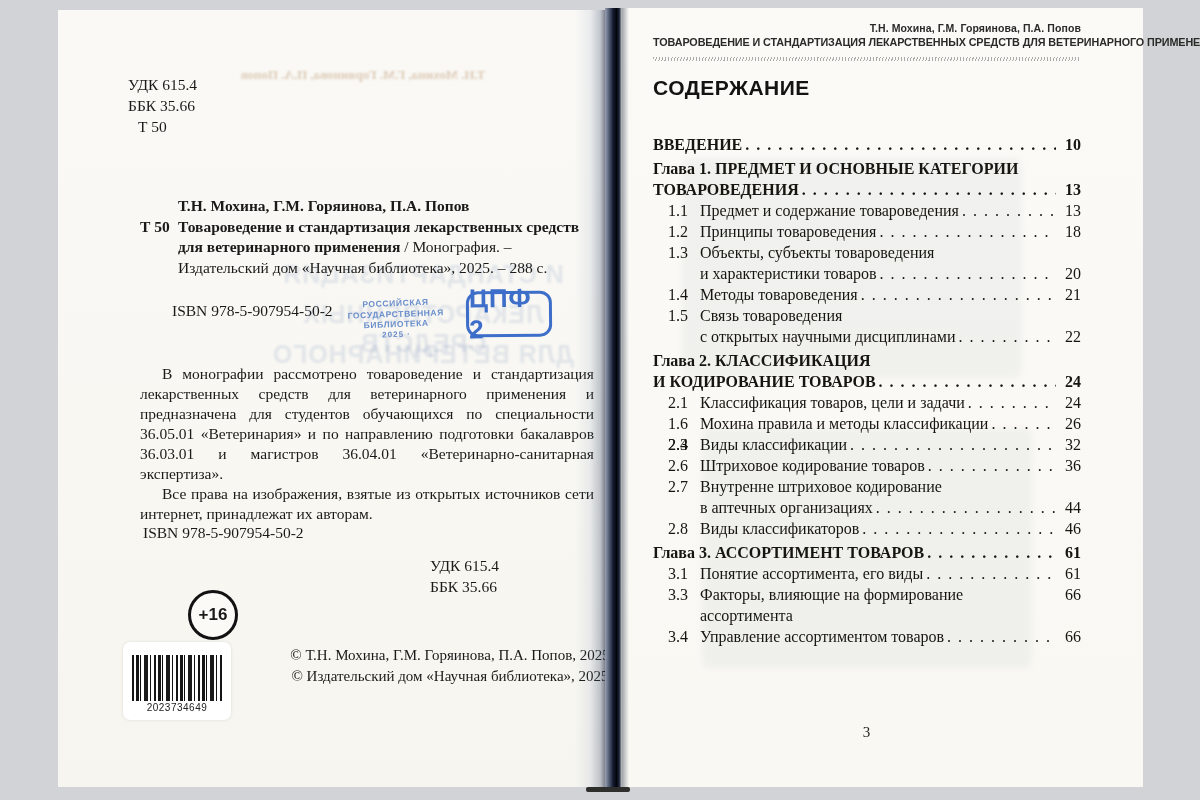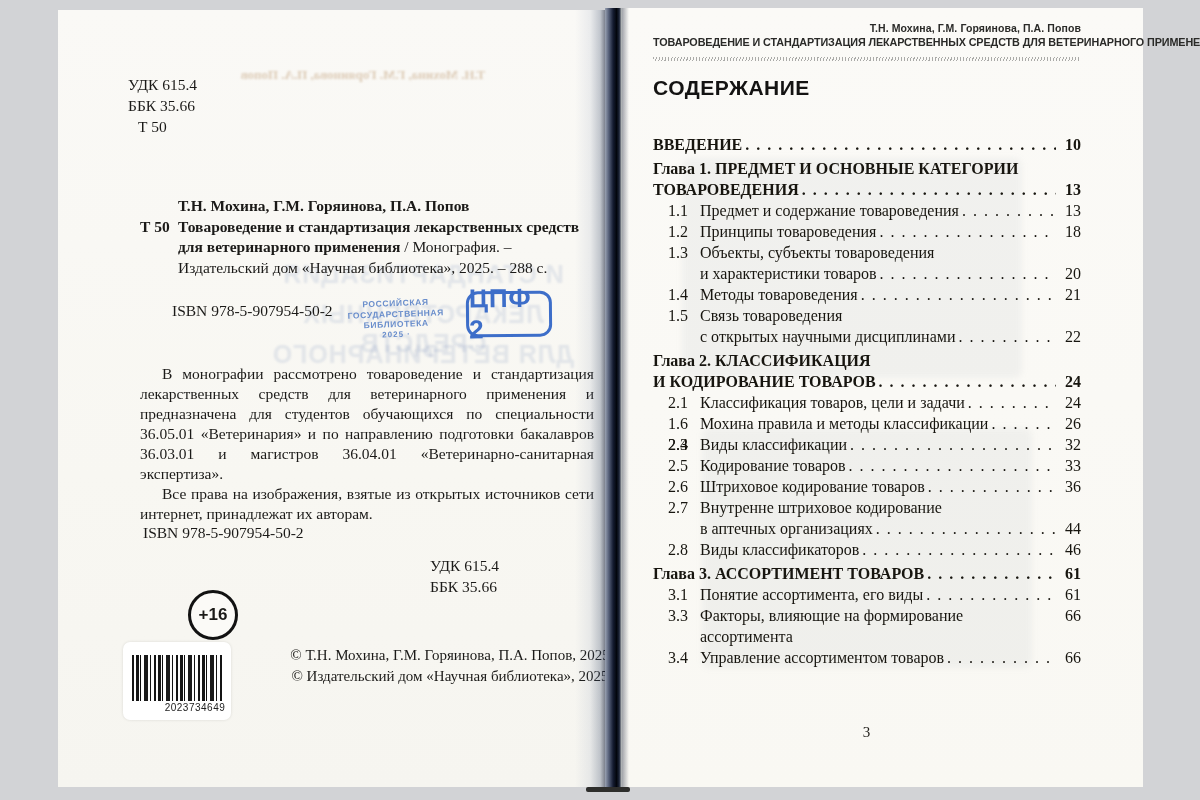--- a/index.html
+++ b/index.html
@@ -51,21 +51,21 @@
   .barcode-sticker{left:65px;top:632px;width:108px;height:78px;background:#fff;border-radius:7px;
     box-shadow:0 0 3px rgba(0,0,0,.12);}
   .bars{position:absolute;left:9px;top:13px;width:90px;height:46px;
     background:repeating-linear-gradient(90deg,
       #141414 0 2px,#fdfdfd 2px 4px,
       #141414 4px 7px,#fdfdfd 7px 8px,
       #0c0c0c 8px 9px,#fdfdfd 9px 12px,
       #1a1a1a 12px 16px,#fdfdfd 16px 18px,
       #141414 18px 19px,#fdfdfd 19px 22px);}
   .bars-num{position:absolute;left:0;top:60px;width:100%;text-align:center;
-    font-family:"Liberation Sans",sans-serif;font-size:10px;letter-spacing:.5px;color:#222;padding-left:18px;}
+    font-family:"Liberation Sans",sans-serif;font-size:10px;letter-spacing:.5px;color:#222;}
 
   
   .bleed{position:absolute;transform:scaleX(-1);pointer-events:none;font-weight:bold;filter:blur(1px);}
   .bleed-authors{left:120px;top:57px;width:370px;text-align:center;font-size:13px;color:rgba(165,115,60,.34);}
   .bleed-big{left:180px;width:370px;text-align:center;font-family:"Liberation Sans",sans-serif;
     font-size:25px;letter-spacing:1px;color:rgba(115,135,185,.17);}
   .bb1{top:250px;} .bb2{top:290px;} .bb3{top:330px;}
 
   
   .rp-head{position:absolute;left:31px;top:14px;width:430px;
@@ -256,28 +256,20 @@
         </div>
         <div class="toc-entry sub">
           <span class="num">2.4</span>
           <div class="toc-row">
             <span>Виды классификации</span>
             <span class="leader"></span>
             <span class="pg">32</span>
           </div>
         </div>
         <div class="toc-entry sub">
-          <span class="num">2.5</span>
-          <div class="toc-row">
-            <span>Кодирование товаров</span>
-            <span class="leader"></span>
-            <span class="pg">33</span>
-          </div>
-        </div>
-        <div class="toc-entry sub">
           <span class="num">2.6</span>
           <div class="toc-row">
             <span>Штриховое кодирование товаров</span>
             <span class="leader"></span>
             <span class="pg">36</span>
           </div>
         </div>
         <div class="toc-entry sub">
           <span class="num">2.7</span>
           <div>Внутренне штриховое кодирование</div>

